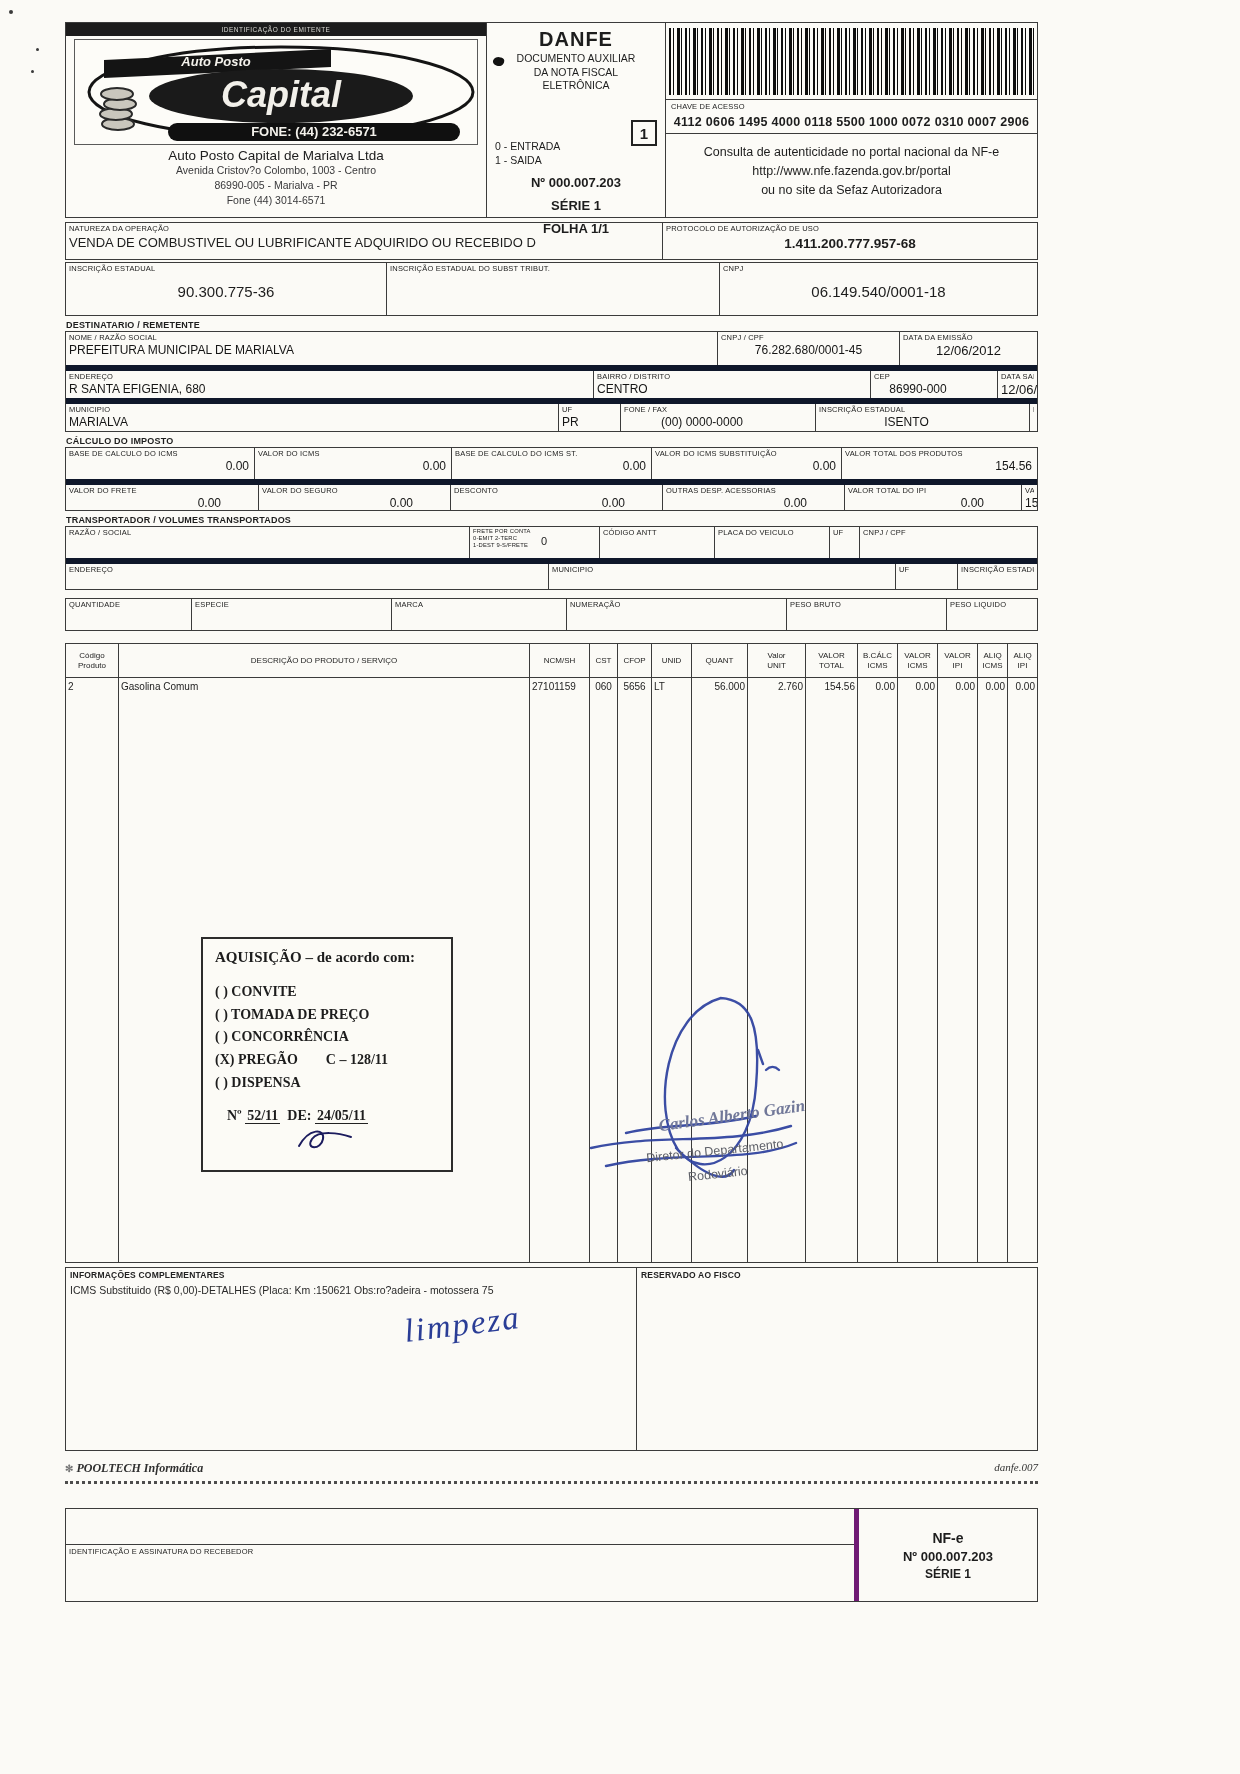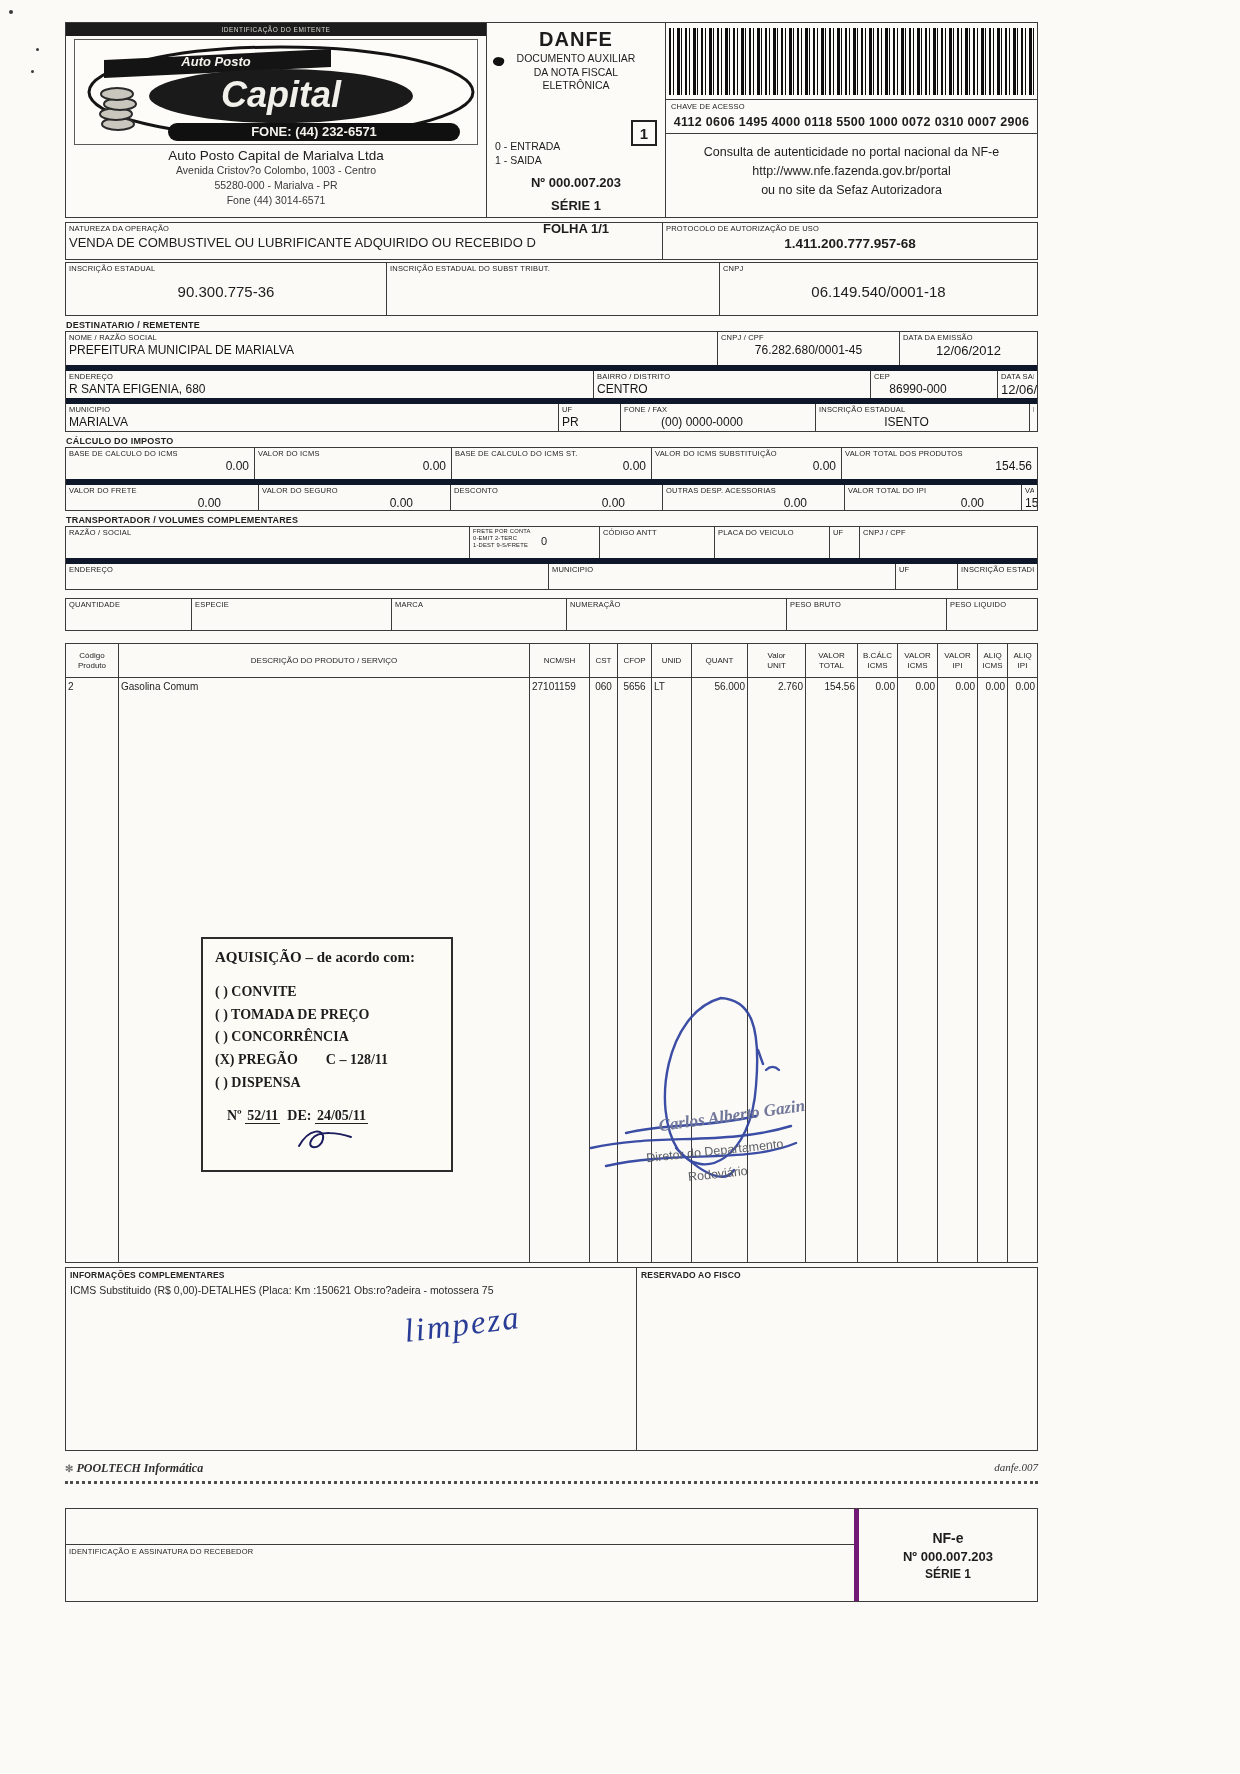--- a/index.html
+++ b/index.html
@@ -129,21 +129,21 @@
               <ellipse cx="44" cy="64" rx="16" ry="6"></ellipse>
               <ellipse cx="41" cy="54" rx="16" ry="6"></ellipse>
             </g>
             <rect x="92" y="83" width="292" height="18" rx="9" fill="#101010"></rect>
             <text x="238" y="96" text-anchor="middle" font-size="13" font-weight="bold" fill="#f4f2ec">FONE: (44) 232-6571</text>
           </svg>
         </div>
         <div class="company">
           <div class="cname">Auto Posto Capital de Marialva Ltda</div>
           <div class="cline">Avenida Cristov?o Colombo, 1003 - Centro</div>
-          <div class="cline">55280-000 - Marialva - PR</div>
+          <div class="cline">86990-005 - Marialva - PR</div>
           <div class="cline">Fone (44) 3014-6571</div>
         </div>
       </div>
 
       <div class="h-mid">
         <div class="ink-blob"></div>
         <div class="danfe-title">DANFE</div>
         <div class="danfe-sub">DOCUMENTO AUXILIAR
 DA NOTA FISCAL
 ELETRÔNICA</div>
@@ -308,21 +308,21 @@
           <div class="lbl">VALOR TOTAL DO IPI</div>
           <div class="val num">0.00</div>
         </div>
         <div class="cell grow">
           <div class="lbl">VALOR TOTAL DA NOTA</div>
           <div class="val num">154.56</div>
         </div>
       </div>
     </div>
 
-    <div class="seclabel">TRANSPORTADOR / VOLUMES COMPLEMENTARES</div>
+    <div class="seclabel">TRANSPORTADOR / VOLUMES TRANSPORTADOS</div>
     <div class="box">
       <div class="frow h31">
         <div class="cell first grow">
           <div class="lbl">RAZÃO / SOCIAL</div>
         </div>
         <div class="cell" style="width:85px;">
           <div class="lbl" style="font-size:5.8px; white-space:pre-line; line-height:1.25;">FRETE POR CONTA
 0-EMIT 2-TERC
 1-DEST 9-S/FRETE</div>
           <div style="position:absolute; right:7px; top:8px; font-size:11px;">0</div>

